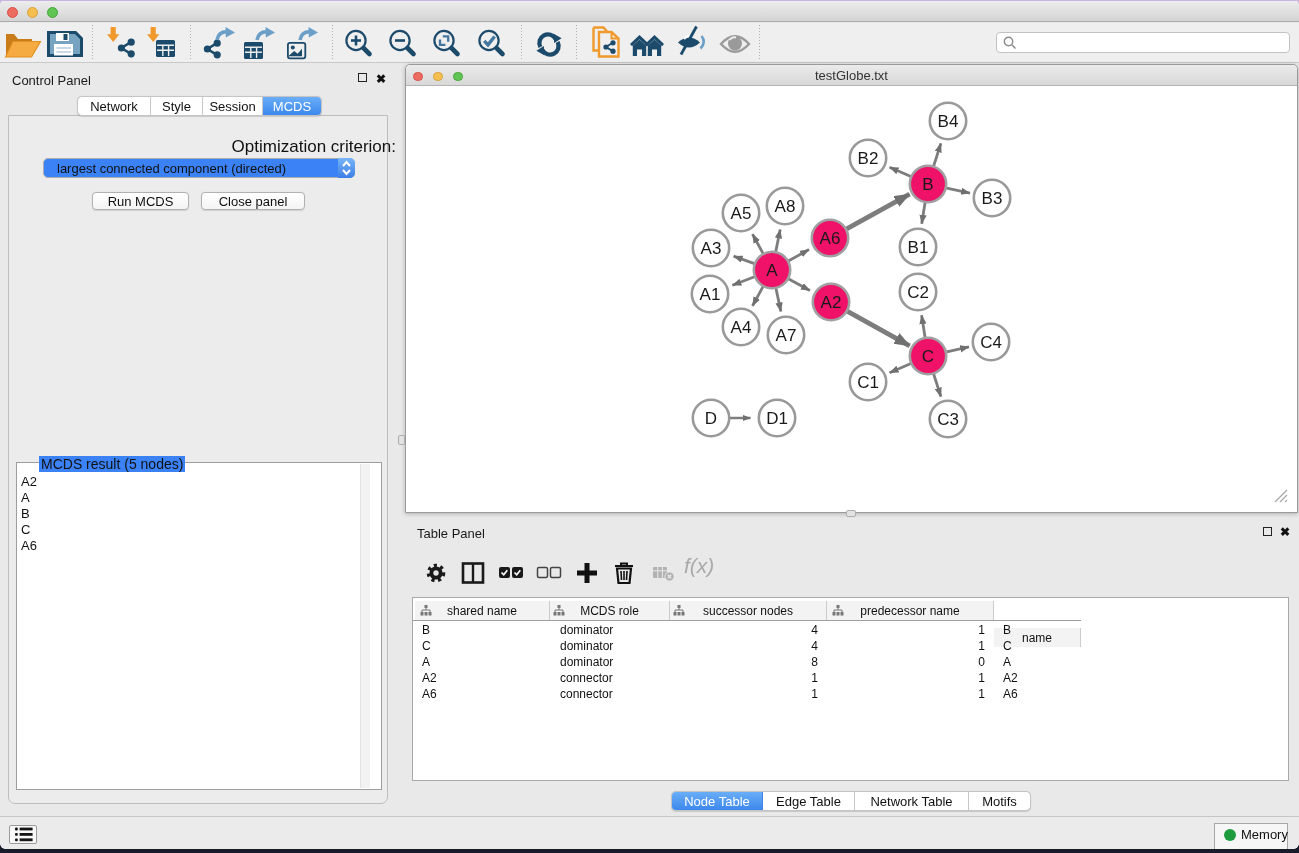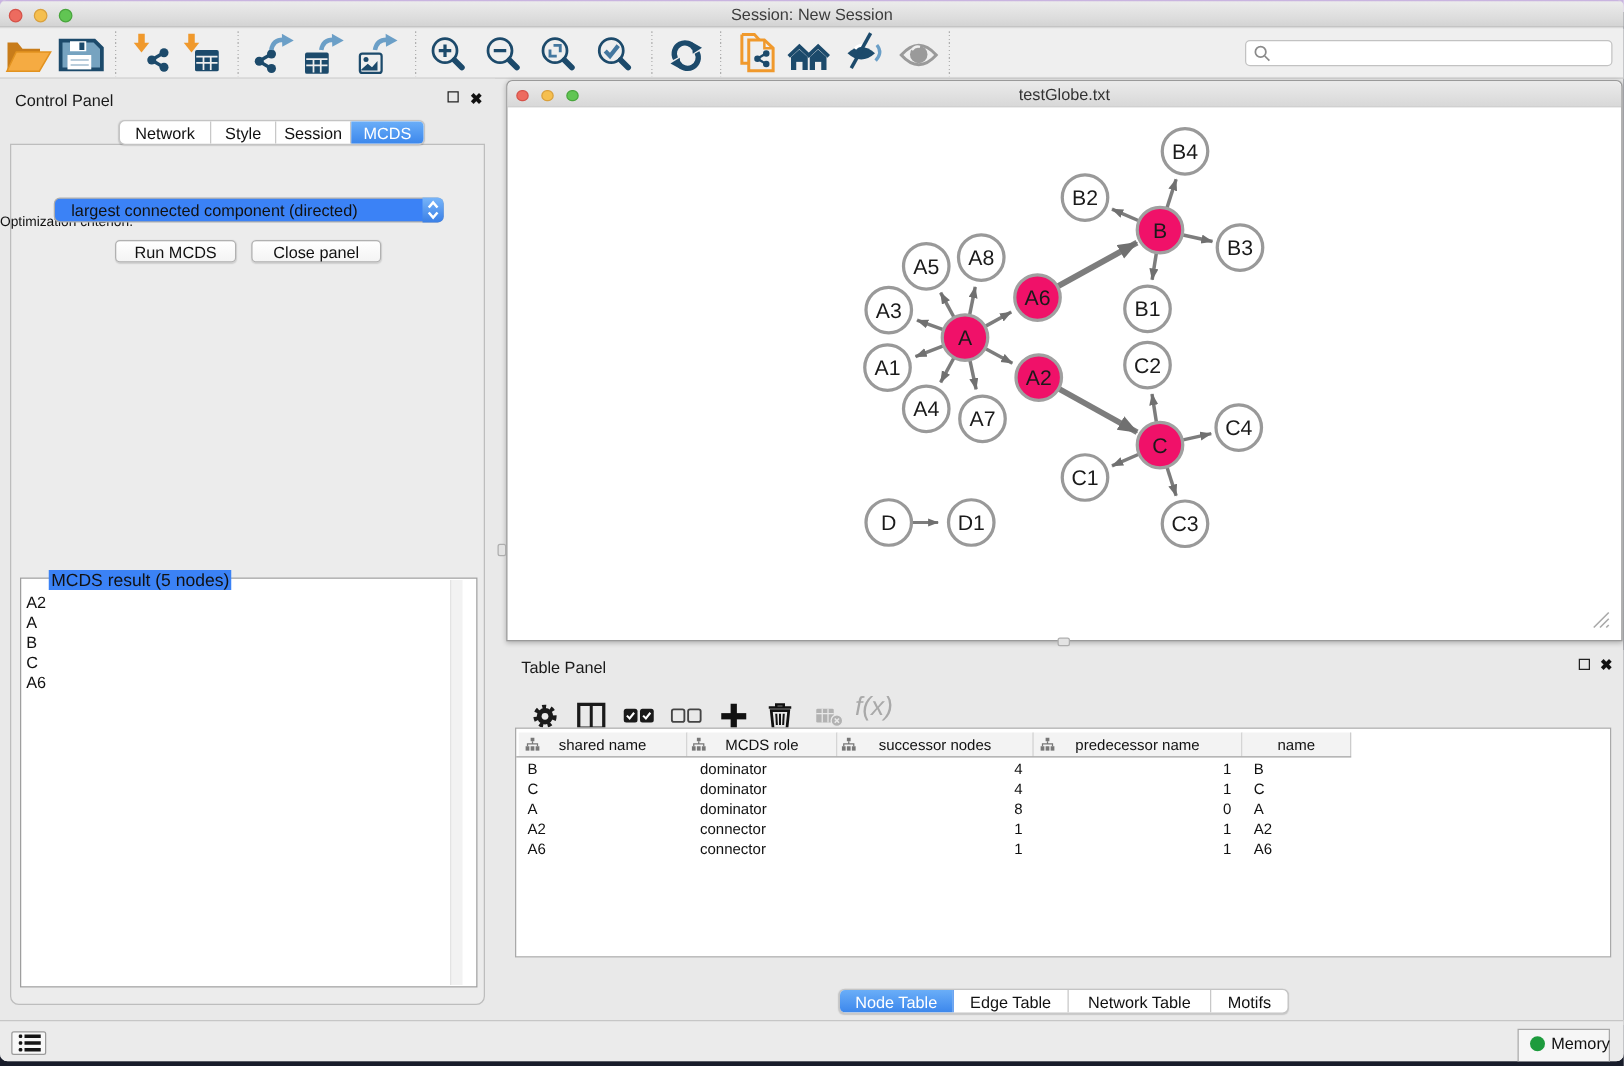--- a/index.html
+++ b/index.html
@@ -31,21 +31,21 @@
 .wfloat { position:absolute; width:9px; height:9px; border:1.5px solid #222; background:transparent; }
 .wclose { position:absolute; font-size:12px; font-weight:bold; color:#111; }
 #cp-body { position:absolute; left:8px; top:52px; width:380px; height:689px;
   border:1px solid #bdbdbd; background:#ececec; border-radius:0 0 7px 7px; }
 .seg { position:absolute; display:flex; background:#fff; border:1px solid #c4c4c4;
   border-radius:5px; overflow:hidden; box-shadow:0 0.5px 1px rgba(0,0,0,.15); }
 .seg div { font-size:13px; color:#111; text-align:center; border-right:1px solid #c8c8c8;
   padding-top:2px; }
 .seg div:last-child { border-right:none; }
 .seg .sel { background:linear-gradient(#6aaef8,#3c87ec); color:#fff; border-right-color:#3c87ec; }
-#optlabel { position:absolute; left:0; width:396px; top:74px; text-align:left; font-size:11px; color:#111;margin-top:35px; }
+#optlabel { position:absolute; left:0; width:396px; top:74px; text-align:right; font-size:17px; color:#111; }
 #combo { position:absolute; left:43px; top:95px; width:312px; height:20px; background:#3b82f6;
   border:1px solid #adadad; border-radius:5px; font-size:13px; color:#111; }
 #combo .ctext { position:absolute; left:13px; top:2px; }
 #combo .spin { position:absolute; right:-1px; top:-1px; width:17px; height:20px;
   border-radius:0 5px 5px 0; background:linear-gradient(#78b5f9,#3a7fe6); }
 .btn { position:absolute; height:18px; background:linear-gradient(#ffffff,#f4f4f4); border:1px solid #b1b1b1;
   border-radius:4px; font-size:13px; color:#111; text-align:center; padding-top:1px;
   box-shadow:0 0.5px 1px rgba(0,0,0,.12); }
 #mcdsbox { position:absolute; left:16px; top:399px; width:366px; height:328px;
   border:1px solid #9e9e9e; background:#fff; }
@@ -59,21 +59,21 @@
   background:#fff; border:1px solid #9a9a9a; border-radius:5px 5px 0 0;
   box-shadow:0 1px 4px rgba(0,0,0,.25); }
 #nw-title { position:absolute; left:0; top:0; width:100%; height:21px;
   background:linear-gradient(#ebebeb,#d8d8d8); border-bottom:1px solid #b4b4b4;
   border-radius:5px 5px 0 0; }
 #nw-title .title { position:absolute; left:0; right:0; top:3px; text-align:center; font-size:13px; color:#333; }
 #graph text { font-size:17px; fill:#1a1a1a; text-anchor:middle; font-family:"Liberation Sans",sans-serif; }
 
 #tpanel { position:absolute; left:396px; top:520px; width:903px; height:300px; background:#e9e9e9; }
 #tp-toolbar { position:absolute; left:16px; top:26px; width:873px; height:47px; background:#e9e9e9; }
-#tp-table { position:absolute; left:16px; top:62px; width:877px; height:184px;
+#tp-table { position:absolute; left:16px; top:77px; width:877px; height:184px;
   background:#fff; border:1px solid #a9a9a9; }
 .th { position:absolute; top:3px; height:19px; background:#f3f3f3;
   border-right:1px solid #cccccc; font-size:12px; color:#111; text-align:center; padding-top:3px; }
 #thdr-line { position:absolute; left:0; top:22px; width:668px; height:1px; background:#9f9f9f; }
 .orgico { position:absolute; top:7px; }
 .tr { position:absolute; left:0; width:668px; height:16px; font-size:12px; color:#111; }
 .tr span { position:absolute; top:2px; }
 
 #statusbar { position:absolute; left:0; top:816px; width:1299px; height:33px; background:#ebebeb;
   border-top:1px solid #c6c6c6; }
@@ -81,21 +81,20 @@
   border:1px solid #9a9a9a; border-radius:2px; }
 #membtn { position:absolute; left:1214px; top:6px; width:74px; height:35px; background:#f6f6f6;
   border:1px solid #a8a8a8; font-size:13px; color:#111; }
 </style></head>
 <body>
 <div id="app">
   <div id="titlebar">
     <div class="light lr" style="left:7px;"></div>
     <div class="light ly" style="left:27px;"></div>
     <div class="light lg" style="left:47px;"></div>
-    <div class="title">Session: New Session</div>
   </div>
   <div id="wallpaper-top"></div>
   <div id="toolbar">
     <svg class="ticon" style="left:2px;top:1px;" width="40" height="38" viewBox="0 0 40 38">
 <path d="M4,10 v23 h26 v-18 h-14 l-4-5 z" fill="#c87c1a"></path>
 <path d="M3.5,33 l7.5-15.5 h27.5 l-9,15.5 z" fill="#f5ab42" stroke="#e2921f" stroke-width="1.2"></path>
       </svg>
     <svg class="ticon" style="left:45px;top:1px;" width="40" height="38" viewBox="0 0 40 38">
 <g transform="translate(2,7)">
 <path d="M1.5,1.5 h27 l6,6 v17 h-33 z" fill="#76a3c0" stroke="#1c4a6b" stroke-width="3"></path>
@@ -266,21 +265,21 @@
 <line x1="9.8" y1="9.8" x2="13.5" y2="13.5" stroke="#8a8a8a" stroke-width="1.4"></line>
         </svg>
       </div>
   </div>
 
   <div id="cpanel">
     <div class="paneltitle" style="position:absolute;left:12px;top:10px;">Control Panel</div>
     <div class="wfloat" style="left:358px;top:10px;"></div>
     <div class="wclose" style="left:376px;top:9px;">✖</div>
     <div id="cp-body"></div>
-    <div class="seg" style="left:95px;top:33px;height:20px;">
+    <div class="seg" style="left:77px;top:33px;height:20px;">
       <div style="width:73px;">Network</div>
       <div style="width:52px;">Style</div>
       <div style="width:60px;">Session</div>
       <div class="sel" style="width:58px;">MCDS</div>
     </div>
     <div id="optlabel">Optimization criterion:</div>
     <div id="combo">
       <div class="ctext">largest connected component (directed)</div>
       <div class="spin"><svg width="17" height="20" viewBox="0 0 17 20">
 <path d="M5,8 l3.5,-4 l3.5,4" fill="none" stroke="#fff" stroke-width="2"></path>
@@ -435,21 +434,21 @@
           <path d="M16.8,14.8 l3.4,3.4 m0,-3.4 l-3.4,3.4" stroke="#e9e9e9" stroke-width="1.3"></path>
         </svg>
       <div style="position:absolute;left:272px;top:8px;font-family:Liberation Sans, sans-serif;font-style:italic;font-size:21px;color:#a9a9a9;">f(x)</div>
     </div>
     <div id="tp-table">
 
       <div class="th" style="left:2px;width:135px;">shared name</div>
       <div class="th" style="left:137px;width:120px;">MCDS role</div>
       <div class="th" style="left:257px;width:157px;">successor nodes</div>
       <div class="th" style="left:414px;width:167px;">predecessor name</div>
-      <div class="th" style="left:581px;width:87px;">name</div>
+      <div class="th" style="left:581px;width:87px;margin-top:27px;">name</div>
       <div id="thdr-line"></div>
         <svg class="orgico" style="position:absolute;left:7px;top:7px;" width="12" height="11" viewBox="0 0 12 11">
           <rect x="4.5" y="0" width="3" height="3" fill="#777"></rect>
           <path d="M6,3 v2 M2,7 v-2 h8 v2" fill="none" stroke="#777" stroke-width="1"></path>
           <rect x="0.5" y="7" width="3" height="3.5" fill="#777"></rect>
           <rect x="4.5" y="7" width="3" height="3.5" fill="#777"></rect>
           <rect x="8.5" y="7" width="3" height="3.5" fill="#777"></rect>
         </svg>
         <svg class="orgico" style="position:absolute;left:140px;top:7px;" width="12" height="11" viewBox="0 0 12 11">
           <rect x="4.5" y="0" width="3" height="3" fill="#777"></rect>

